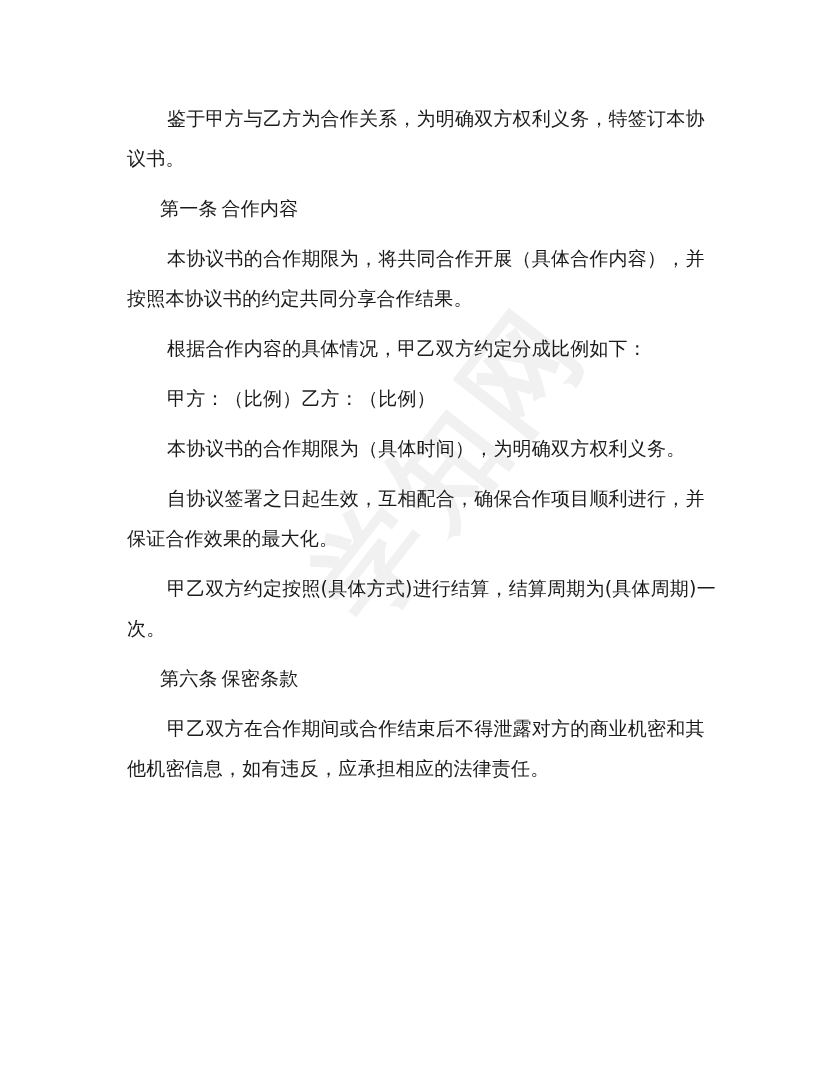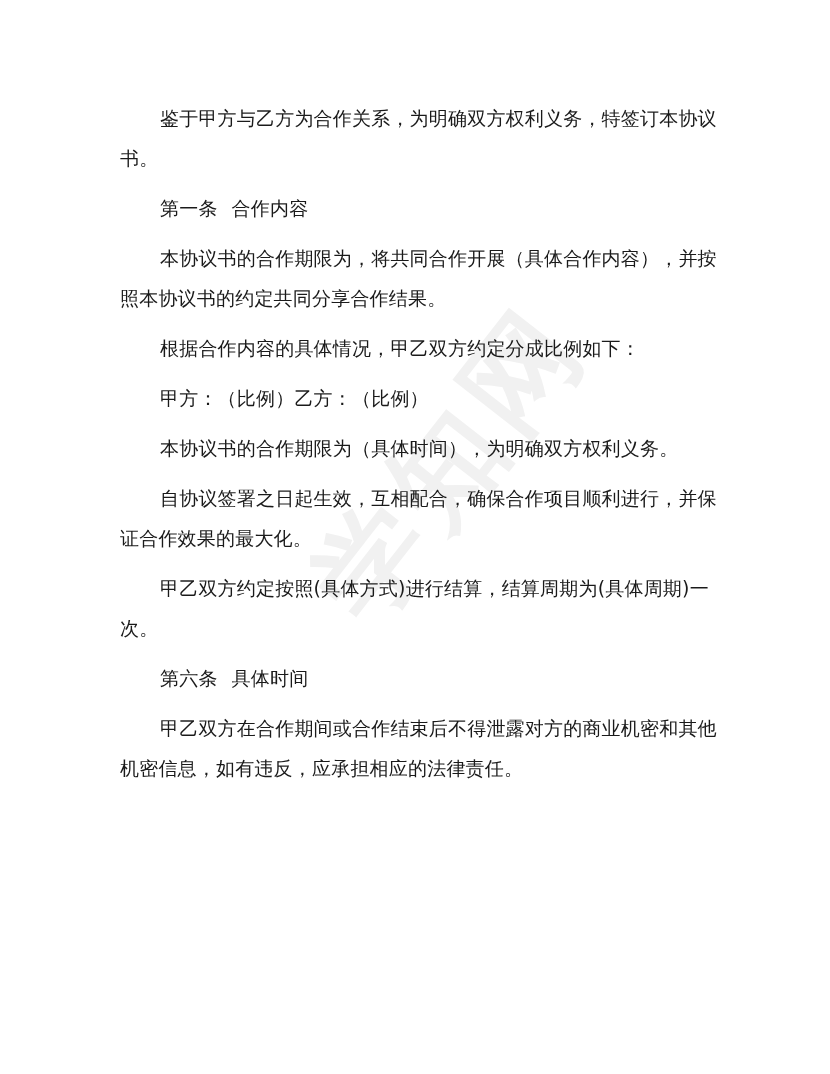--- a/index.html
+++ b/index.html
@@ -24,34 +24,34 @@
     }
     .content {
       position: absolute;
       left: 120px;
       top: 98px;
       width: 600px;
     }
     .para {
       font-size: 19px;
       line-height: 40px;
-      margin: 0 0 10px 0;
+      margin: 0 0 10px 7px;
       text-indent: 40px;
       letter-spacing: 0.2px;
       white-space: normal;
       word-break: break-all;
     }
     .heading {
       font-size: 19px;
       line-height: 40px;
       margin: 0 0 10px 0;
       text-indent: 40px;
       letter-spacing: 0.2px;
     }
-    .heading .num { margin-right: 14px; }
+    .heading .num { margin-right: 4px; }
     .watermark {
       position: absolute;
       left: 250px;
       top: 390px;
       width: 400px;
       text-align: center;
       font-size: 110px;
       font-weight: bold;
       color: #f1f1f1;
       transform: rotate(-52deg);
@@ -81,19 +81,19 @@
 
     <p class="para">根据合作内容的具体情况，甲乙双方约定分成比例如下：</p>
     <p class="para">甲方：（比例）乙方：（比例）</p>
     <p class="para">本协议书的合作期限为（具体时间），为明确双方权利义务。</p>
     <p class="para">自协议签署之日起生效，互相配合，确保合作项目顺利进行，并保证合作效果的最大化。</p>
 
 
     <p class="para">甲乙双方约定按照(具体方式)进行结算，结算周期为(具体周期)一次。</p>
 
     <p class="heading">
-      <span class="num">第六条</span><span>具体时间</span>
+      <span class="num">第六条</span><span>保密条款</span>
     </p>
 
     <p class="para">甲乙双方在合作期间或合作结束后不得泄露对方的商业机密和其他机密信息，如有违反，应承担相应的法律责任。</p>
 
   </div>
 </div>
 
 </body></html>

